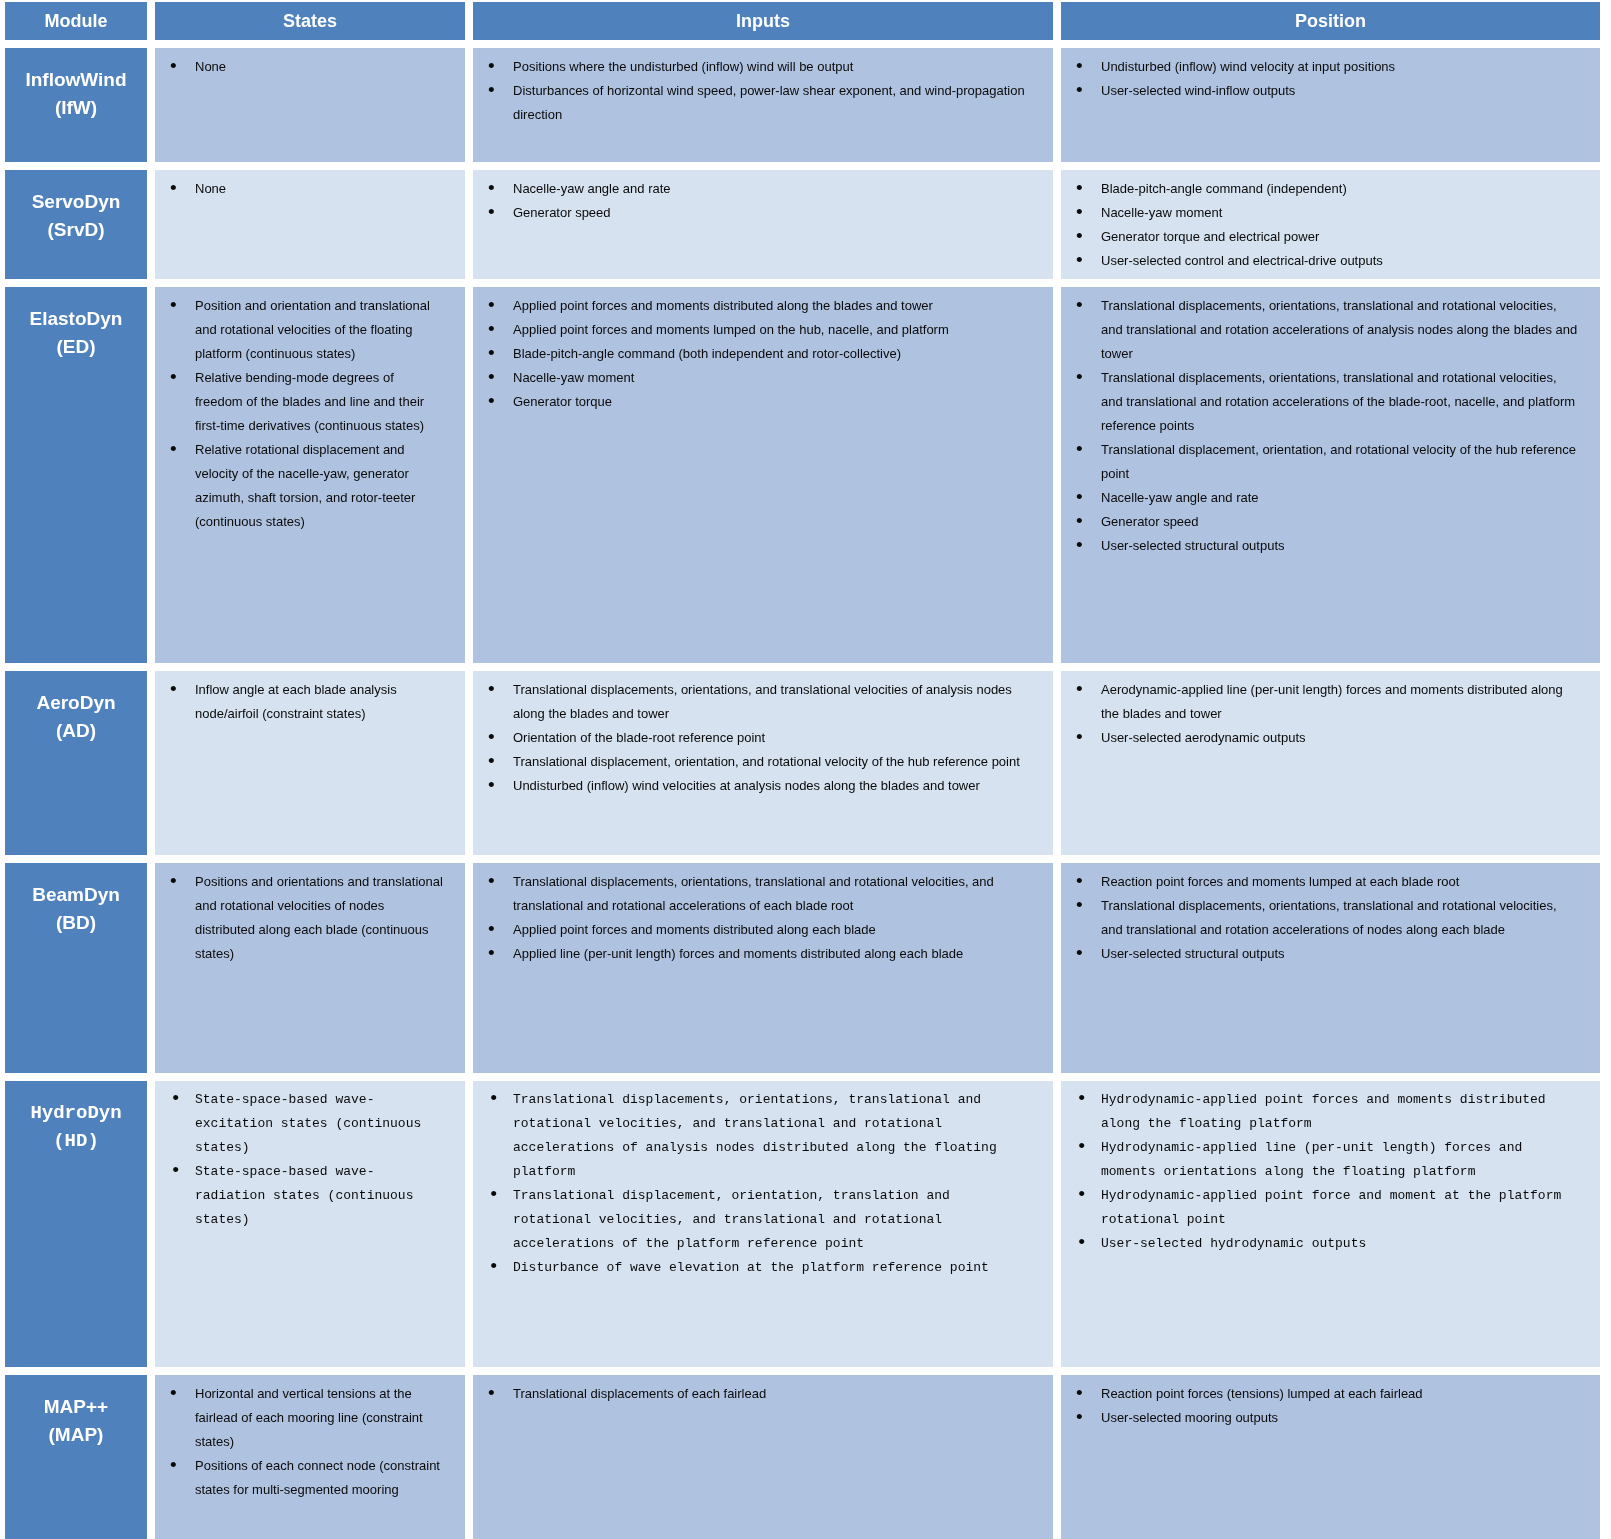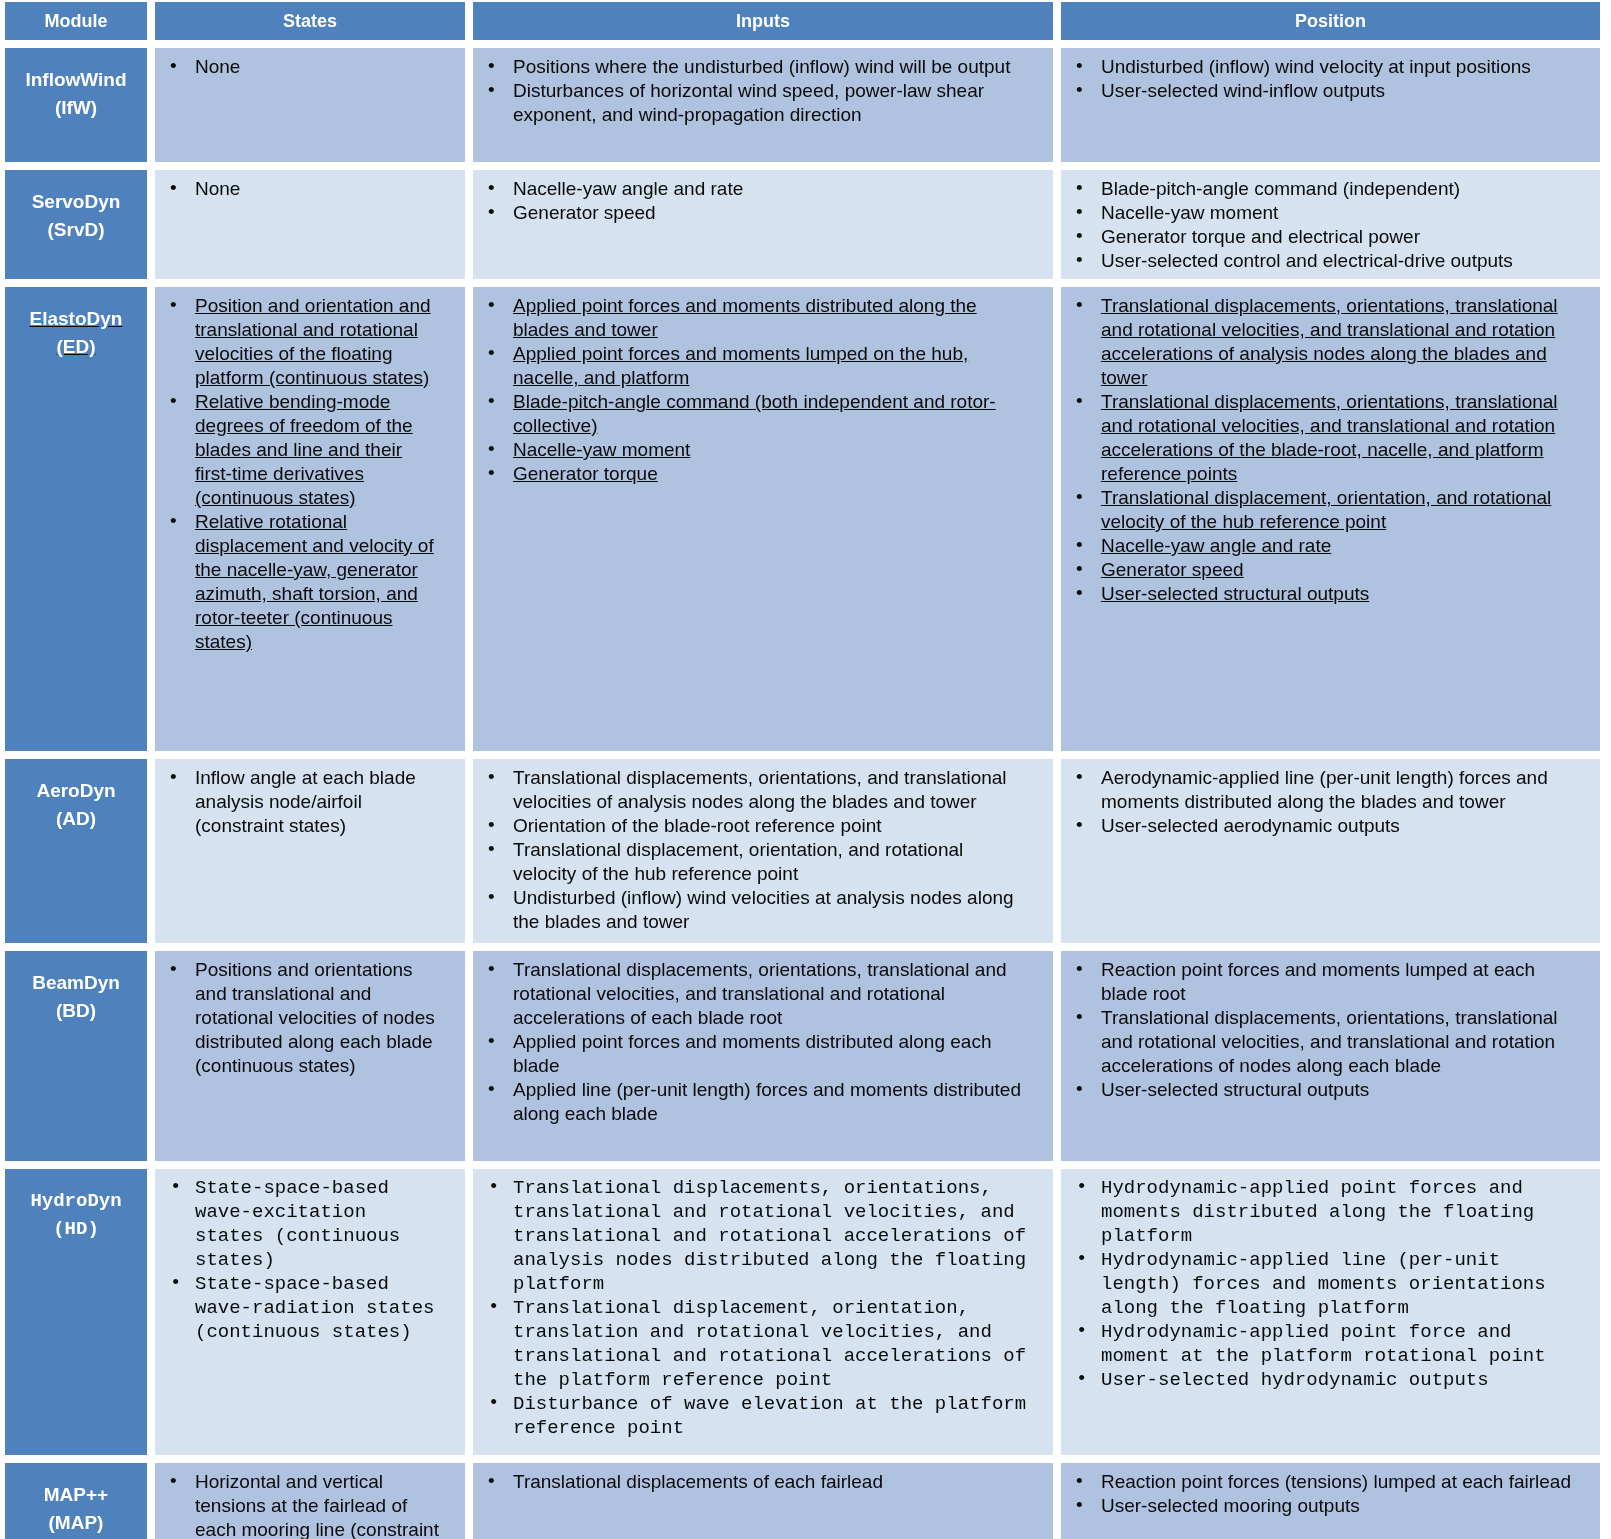--- a/index.html
+++ b/index.html
@@ -41,30 +41,30 @@
   td.module-cell{
     background:var(--header-blue);
     color:#ffffff;
     font-weight:bold;
     font-size:19px;
     text-align:center;
     padding-top:18px;
     line-height:28px;
   }
   td.list-cell{
-    font-size:19px;
+    font-size:13px;
     line-height:24px;
     padding:7px 22px 6px 0;
   }
   tbody tr:nth-child(odd) td.list-cell{background:var(--row-dark);}
   tbody tr:nth-child(even) td.list-cell{background:var(--row-light);}
   
   tbody tr:nth-child(1){height:114px;}
   tbody tr:nth-child(2){height:100px;}
-  tbody tr:nth-child(3){height:464px;text-decoration:underline;}
+  tbody tr:nth-child(3){height:376px;}
   tbody tr:nth-child(4){height:184px;}
   tbody tr:nth-child(5){height:210px;}
   tbody tr:nth-child(6){height:286px;font-family:Liberation Mono, monospace;}
   tbody tr:nth-child(7){height:215px;}
   ul.bullets{margin:0;padding:0;list-style:none;}
   ul.bullets li{
     position:relative;
     padding-left:40px;
   }
   ul.bullets li::before{

